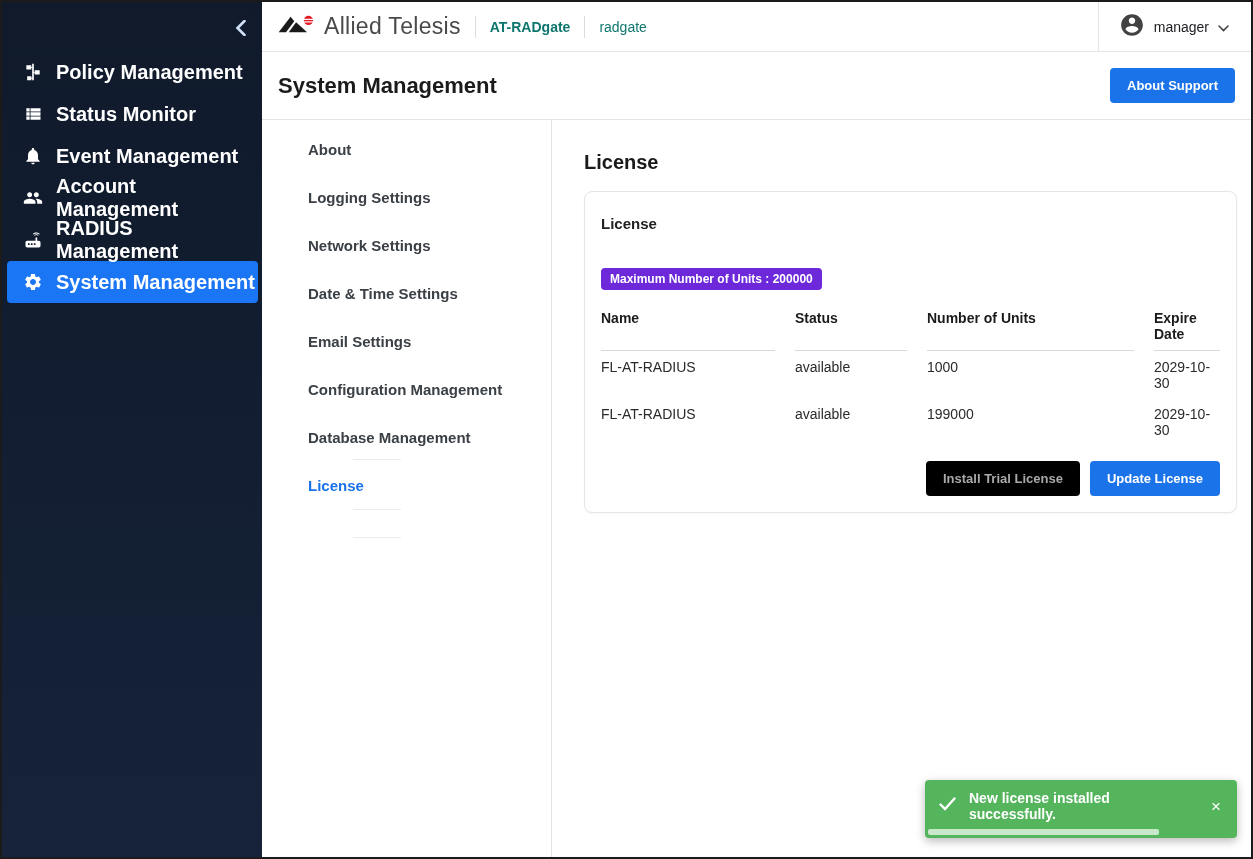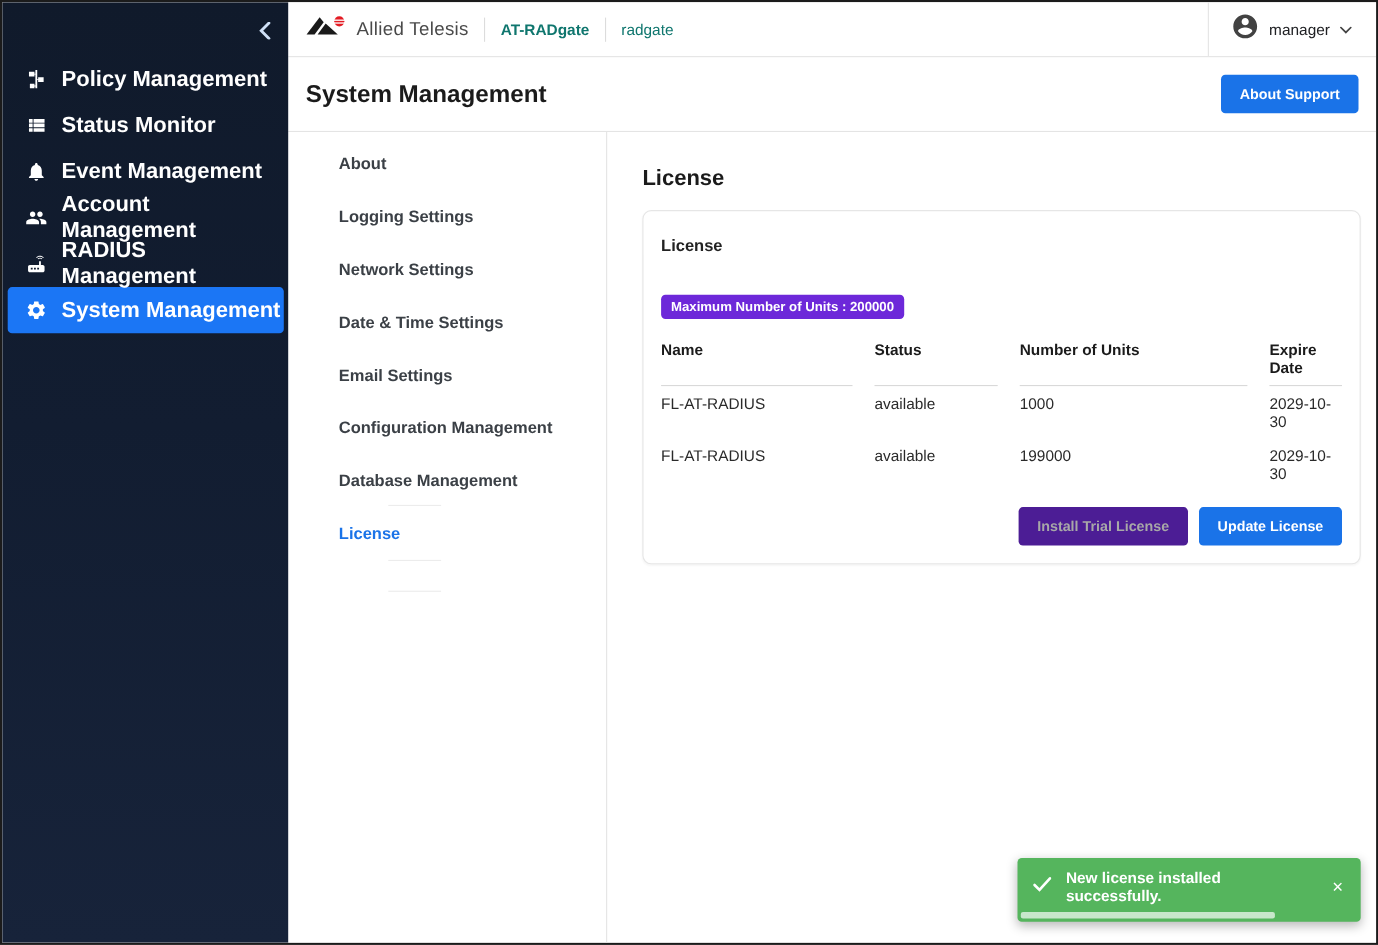--- a/index.html
+++ b/index.html
@@ -28,39 +28,39 @@
   .nav-item .nicon{ width:20px; height:20px; flex-shrink:0; display:flex; align-items:center; justify-content:center; }
   .nav-item .nicon svg{ width:20px; height:20px; fill:#fff; }
   .nav-item.active{ background:#1b76f5; }
   
   .main{ flex:1; display:flex; flex-direction:column; min-width:0; background:#fff; }
   .topbar{
     height:50px; flex-shrink:0; border-bottom:1px solid #e4e4e4;
     display:flex; align-items:center; padding-left:16px;
   }
   .brand{ display:flex; align-items:center; gap:8px; }
-  .brand-text{ font-size:17px; color:#4a4a4a; letter-spacing:.3px; }
+  .brand-text{ font-size:23px; color:#4a4a4a; letter-spacing:.3px; }
   .crumb-sep{ width:1px; height:22px; background:#dcdcdc; margin:0 14px; }
   .crumb{ font-size:14px; color:#0f766e; text-decoration:none; cursor:pointer; }
   .crumb.first{ font-weight:700; }
   .user-menu{
     margin-left:auto; height:100%; border-left:1px solid #e4e4e4;
     display:flex; align-items:center; gap:9px; padding:0 22px 0 20px; cursor:pointer;
   }
   .user-name{ font-size:14px; color:#202124; }
   
   .titlebar{
     height:68px; flex-shrink:0; border-bottom:1px solid #e4e4e4;
     display:flex; align-items:center; padding:0 16px;
   }
   .page-title{ font-size:22px; font-weight:700; color:#1b1b1b; }
   .btn{ border:none; border-radius:4px; font-family:inherit; cursor:pointer;
         font-size:13px; font-weight:700; padding:10px 17px; }
   .btn-primary{ background:#1a73e8; color:#fff; }
-  .btn-disabled{ background:#4c1d95; color:#a8a8a8; cursor:default; }
+  .btn-disabled{ background:#000000; color:#a8a8a8; cursor:default; }
   
   .content{ flex:1; display:flex; min-height:0;padding-left:30px; }
   .subnav{ width:260px; flex-shrink:0; border-right:1px solid #e4e4e4;
            padding-top:5px; position:relative; }
   .subnav-item{
     height:48px; display:flex; align-items:center; padding-left:16px;
     font-size:15px; font-weight:600; color:#3b4046; cursor:pointer;
   }
   .subnav-item.active{ color:#1a73e8; }
   .mini-divider{ position:absolute; left:61px; width:48px; height:0;

